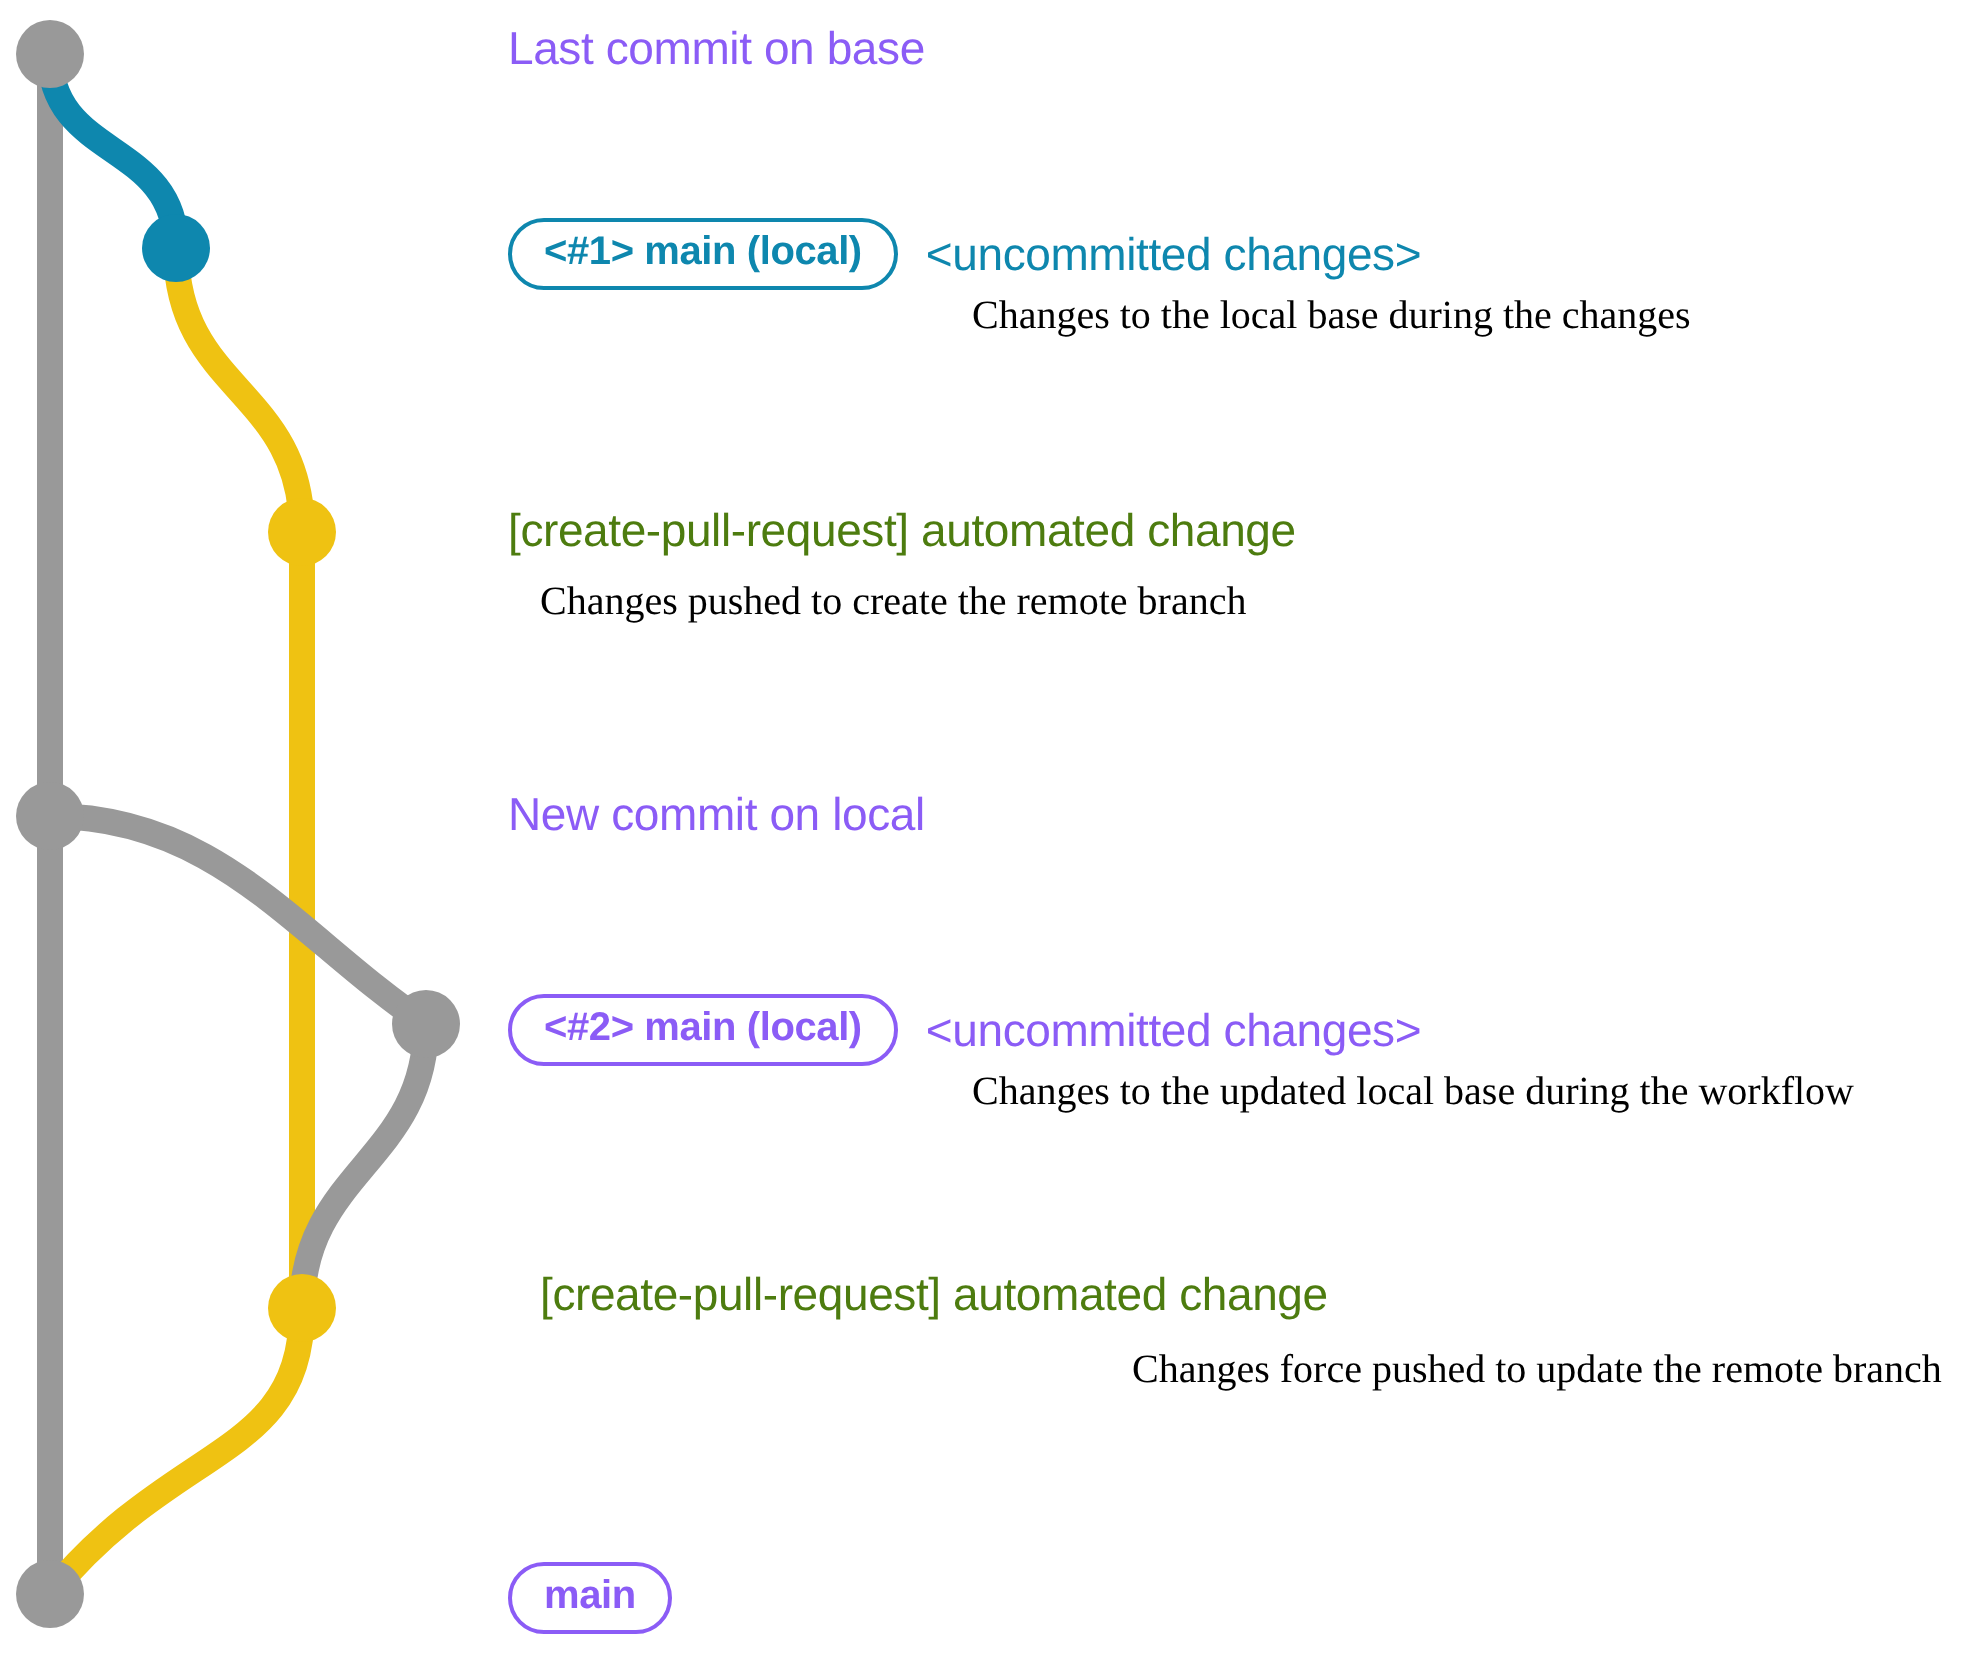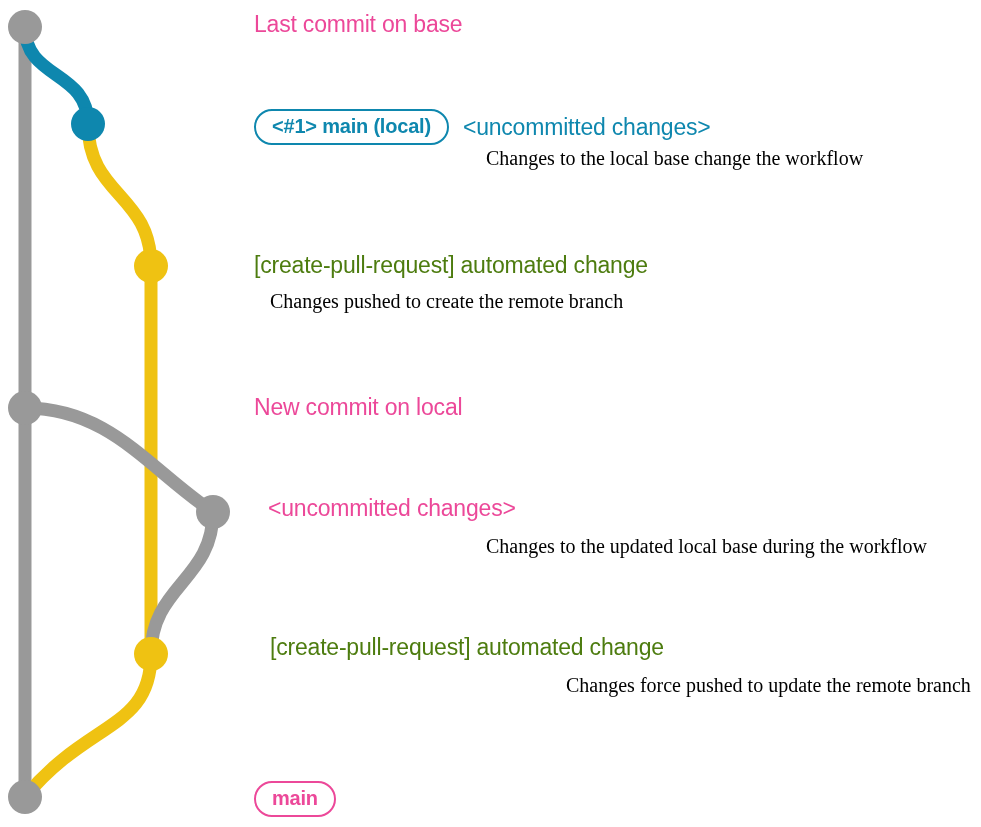--- a/index.html
+++ b/index.html
@@ -74,21 +74,21 @@
     font-family: "Liberation Serif", serif;
     font-size: 20px;
     color: #000000;
     white-space: nowrap;
     line-height: 1;
   }
 
   
   .c-blue   { color: #0E87AE; }
   .c-yellow { color: #4d7c0f; }
-  .c-gray   { color: #ec4899; }
+  .c-gray   { color: #8b5cf6; }
 
   .gap-sm { width: 14px; display: inline-block; }
   .gap-md { width: 16px; display: inline-block; }
 </style>
 </head>
 <body>
 
 <svg id="graph-svg" viewBox="0 0 981 827">
 
   <path d="M 25,27 L 25,408" fill="none" stroke="#999999" stroke-width="13" stroke-linecap="round"></path>
@@ -121,37 +121,38 @@
   </span>
 </div>
 
 <div class="row" style="left:254px; top:109px;">
   <span class="headline">
     <span class="pill c-blue">&lt;#1&gt; main (local)</span>
     <span class="gap-sm"></span>
     <span class="subject c-blue">&lt;uncommitted changes&gt;</span>
   </span>
 </div>
-<div class="desc" style="left:486px; top:148px;">Changes to the local base change the workflow</div>
+<div class="desc" style="left:486px; top:148px;">Changes to the local base during the changes</div>
 
 <div class="row" style="left:254px; top:254px;">
   <span class="headline">
     <span class="plain-subject c-yellow">[create-pull-request] automated change</span>
   </span>
 </div>
 <div class="desc" style="left:270px; top:291px;">Changes pushed to create the remote branch</div>
 
 <div class="row" style="left:254px; top:396px;">
   <span class="headline">
     <span class="plain-subject c-gray">New commit on local</span>
   </span>
 </div>
 
 <div class="row" style="left:254px; top:497px;">
   <span class="headline">
+    <span class="pill c-gray">&lt;#2&gt; main (local)</span>
     <span class="gap-sm"></span>
     <span class="subject c-gray">&lt;uncommitted changes&gt;</span>
   </span>
 </div>
 <div class="desc" style="left:486px; top:536px;">Changes to the updated local base during the workflow</div>
 
 <div class="row" style="left:254px; top:636px;">
   <span class="headline">
     <span class="gap-md"></span>
     <span class="subject c-yellow">[create-pull-request] automated change</span>

